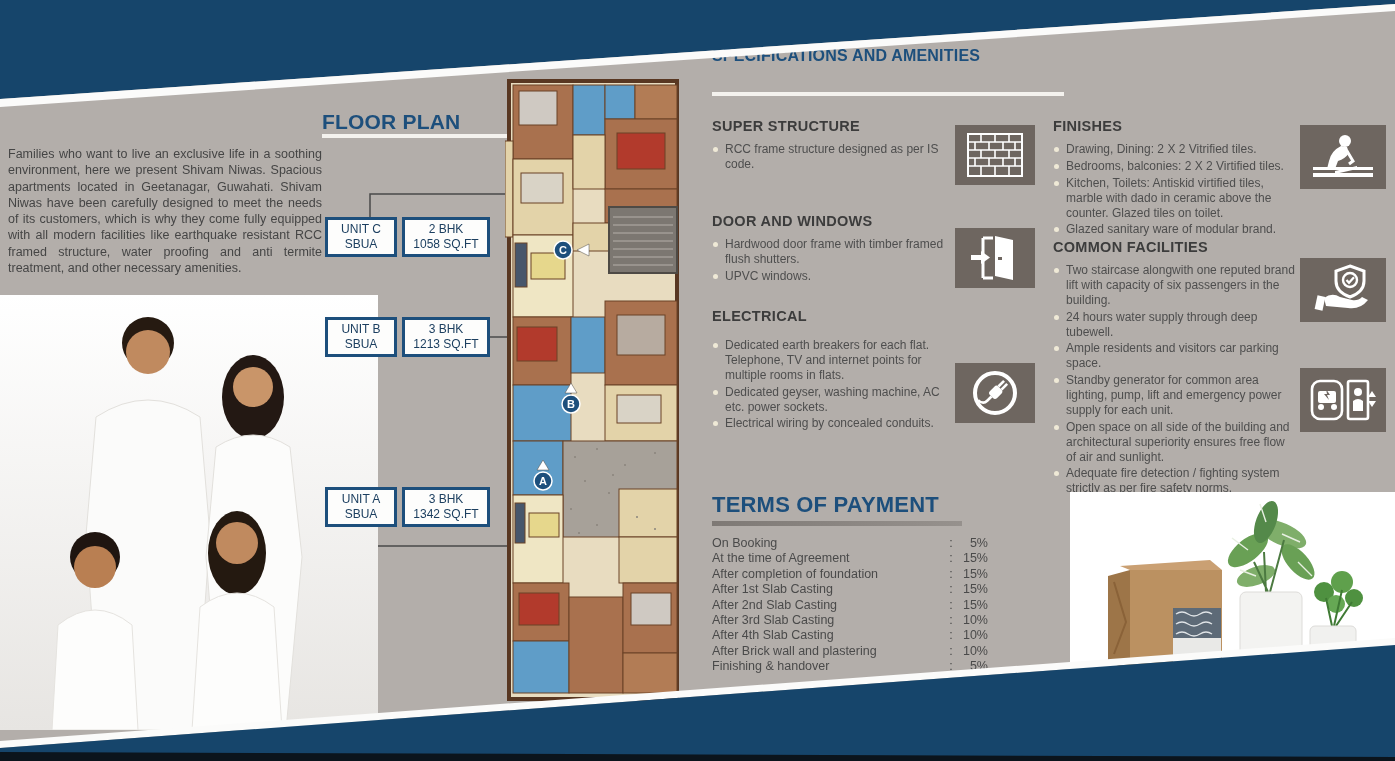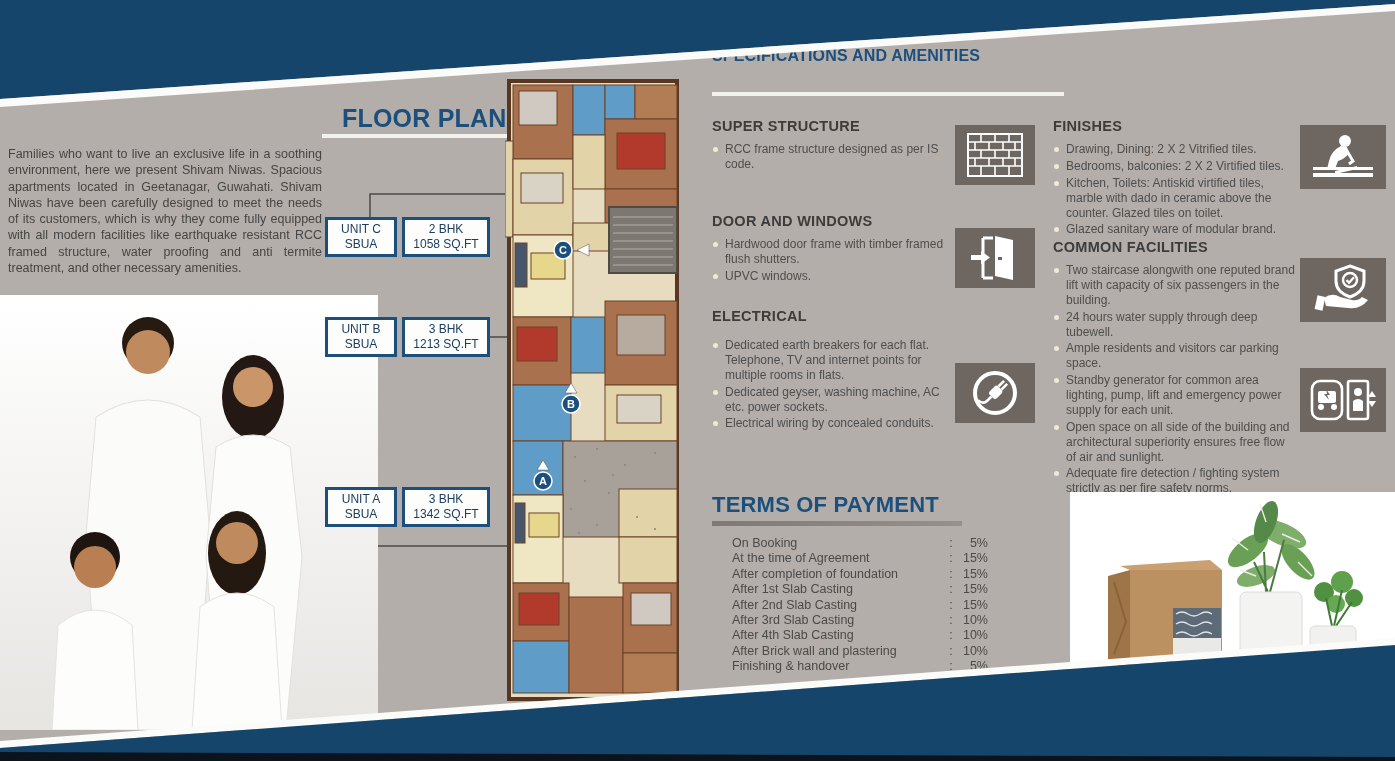--- a/index.html
+++ b/index.html
@@ -6,21 +6,21 @@
   body{width:1395px;height:761px;position:relative;overflow:hidden;
        font-family:"Liberation Sans",sans-serif;background:#b3aeaa;}
   .abs{position:absolute;}
   
   .big-title{color:#1d4f7c;font-weight:800;letter-spacing:.2px;}
   .title-underline{background:#f4f2ee;height:4px;}
   
   #intro{left:8px;top:146px;width:314px;font-size:12.5px;line-height:1.3;
          color:#454545;text-align:justify;}
   
-  #floor-plan-title{left:322px;top:104px;font-size:25px;margin-left:20px;}
+  #floor-plan-title{left:322px;top:110px;font-size:21px;}
   #floor-plan-underline{left:322px;top:134px;width:200px;}
   .unit-row{display:flex;gap:5px;}
   .unit-box{background:#fdfdfc;border:3px solid #1d4f7c;color:#1c3f60;
             font-weight:normal;font-size:12px;line-height:1.25;text-align:center;
             display:flex;flex-direction:column;justify-content:center;padding:2px 4px;}
   .unit-box.small{width:58px;height:30px;}
   .unit-box.wide{width:74px;height:30px;}
   
   #specs-title{left:712px;top:47px;font-size:16px;}
   #specs-underline{left:712px;top:92px;width:352px;}
@@ -30,21 +30,21 @@
   .spec-list li{position:relative;padding-left:13px;font-size:12px;line-height:1.24;
                 color:#4e4e4e;margin-bottom:2px;}
   .spec-list li::before{content:"";position:absolute;left:1px;top:5px;width:5px;height:5px;
                 border-radius:50%;background:#efe9d6;}
   .icon-tile{position:absolute;background:#6e6660;display:flex;align-items:center;justify-content:center;}
   
   #payment-title{left:712px;top:492px;font-size:22px;}
   #payment-underline{left:712px;top:521px;width:250px;height:5px;
       background:linear-gradient(to right,#7e7975,#96918d);}
   #payment-table{left:712px;top:536px;width:276px;font-size:12.5px;color:#4a4a4a;}
-  .pay-row{display:flex;line-height:15.4px;margin-left:20px;}
+  .pay-row{display:flex;line-height:15.4px;}
   .pay-label{flex:1;}
   .pay-colon{width:10px;text-align:center;}
   .pay-value{width:32px;text-align:right;}
   
   #family-panel{left:0;top:295px;width:378px;height:435px;background:#ffffff;}
   #plants-panel{left:1070px;top:492px;width:325px;height:198px;background:#ffffff;}
   svg{display:block;}
   #bands{left:0;top:0;pointer-events:none;}
 </style>
 </head>

